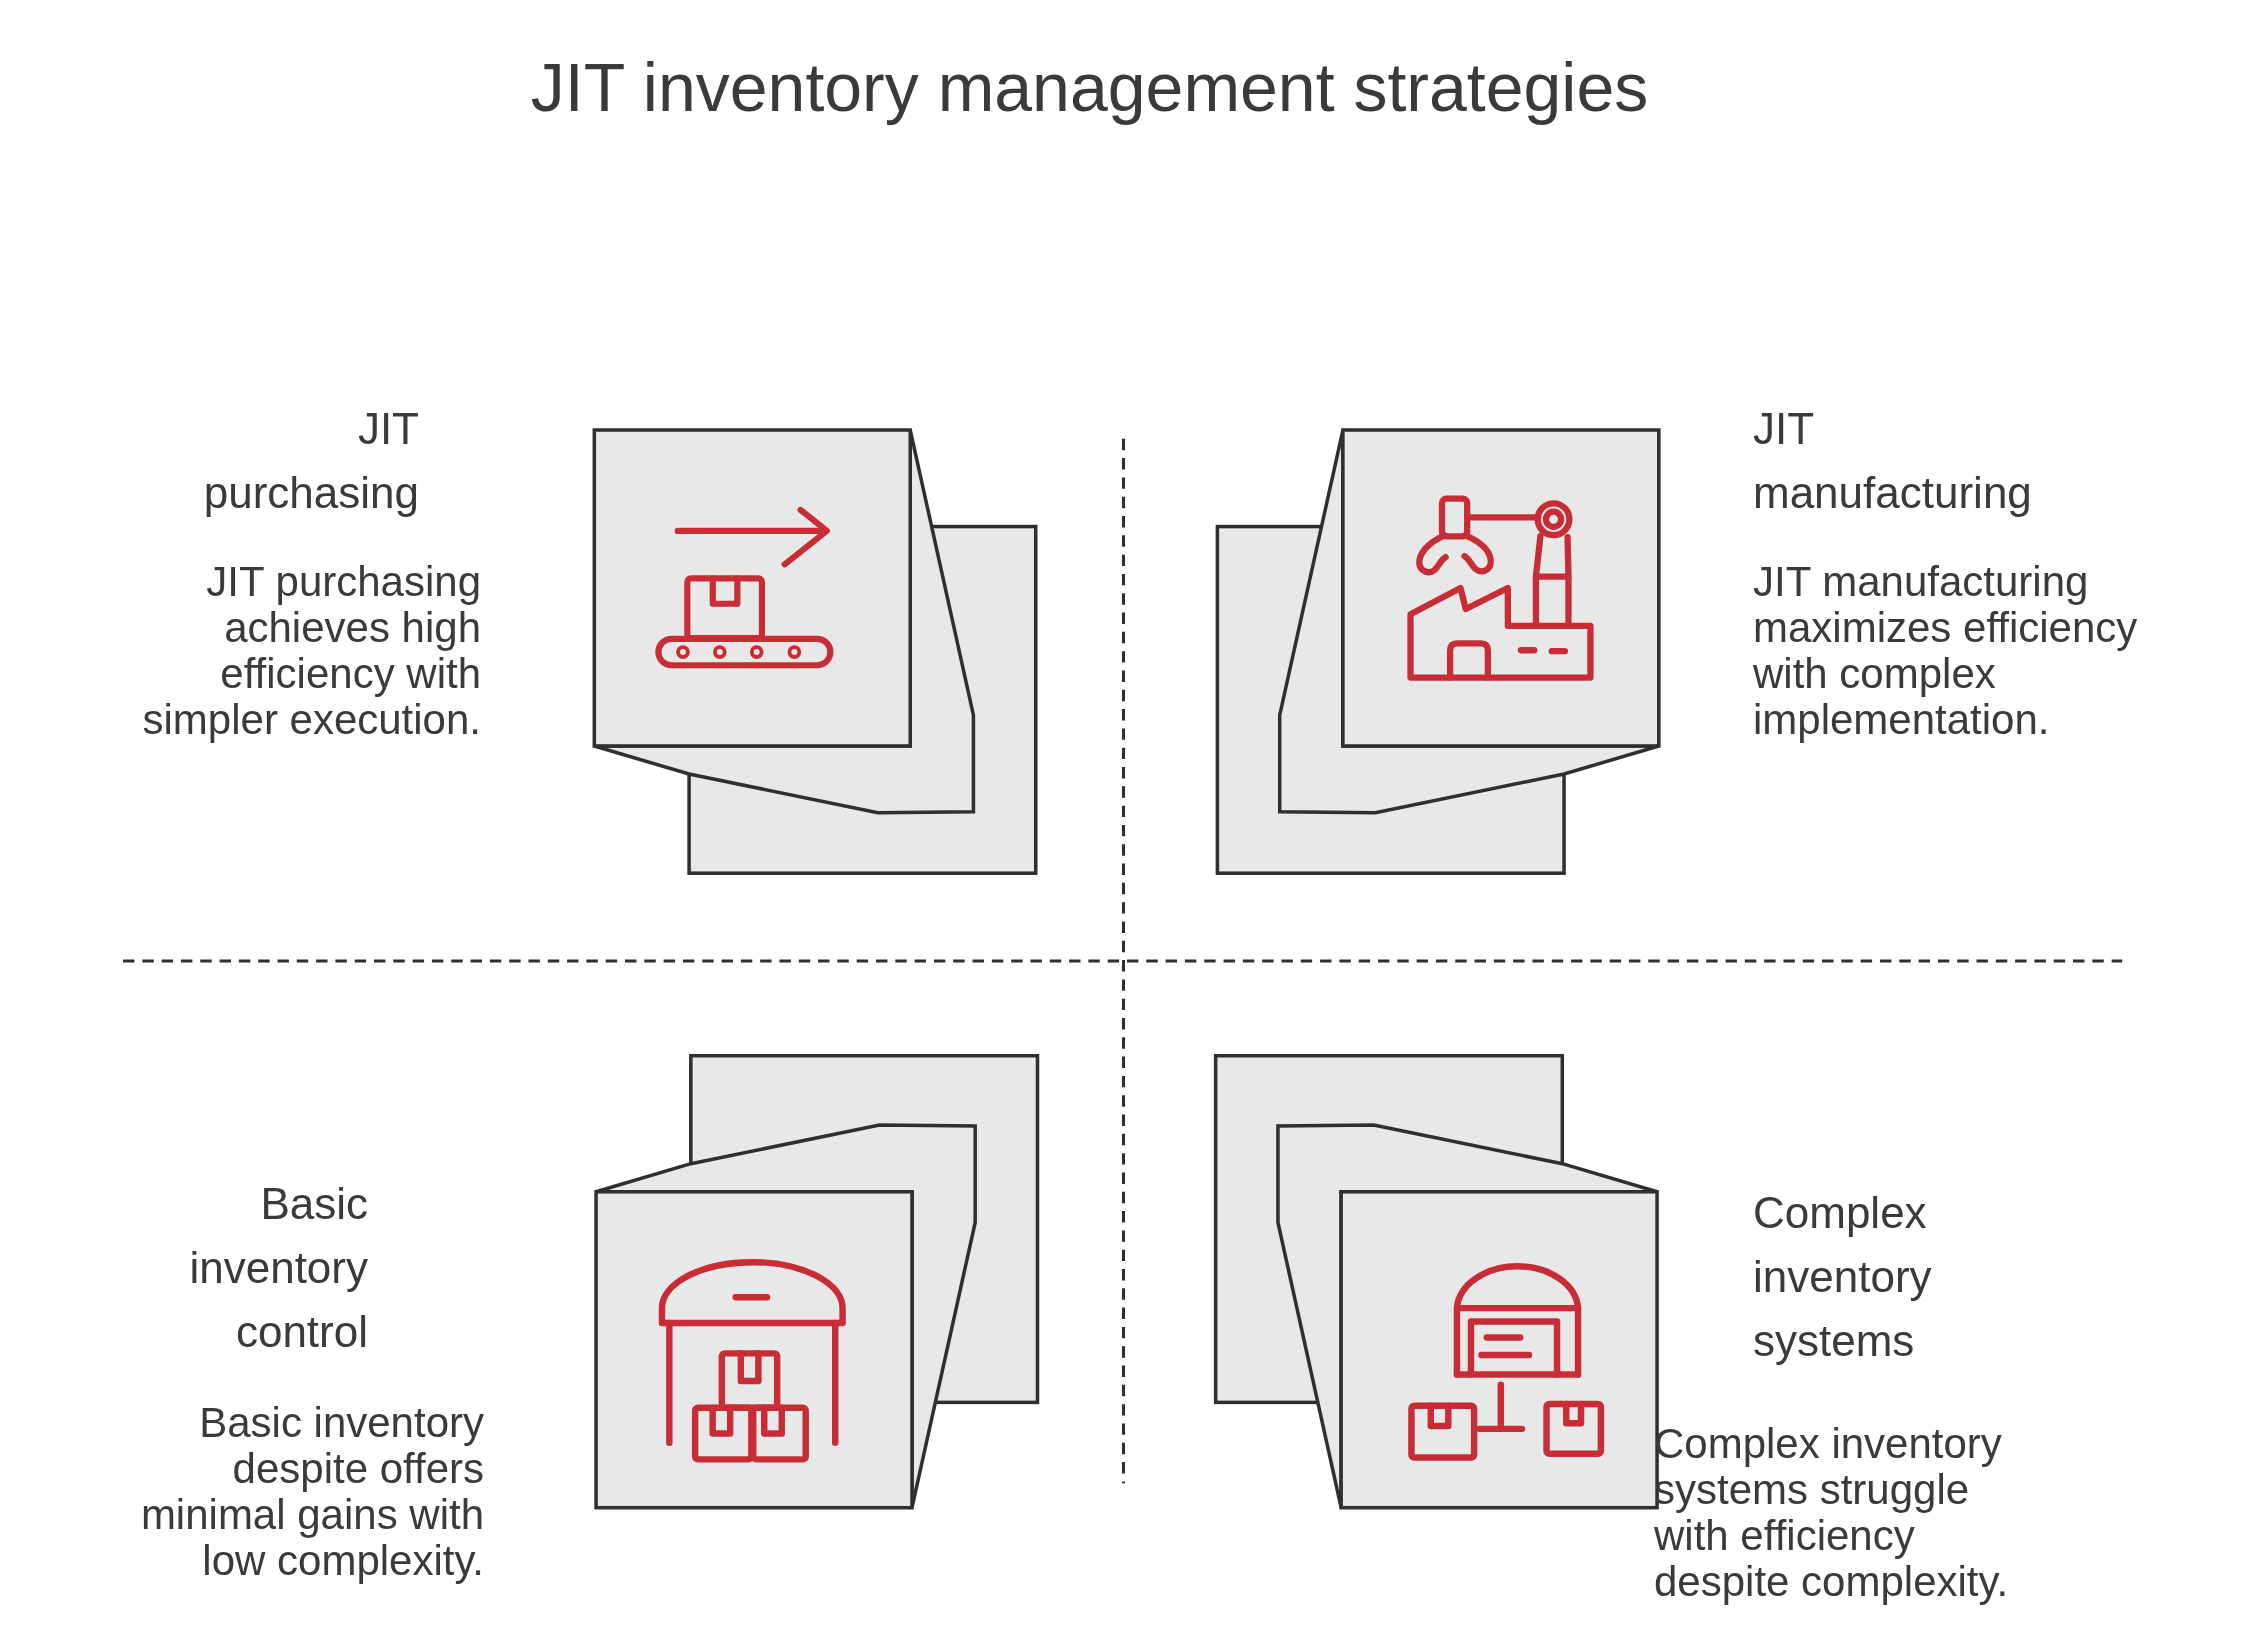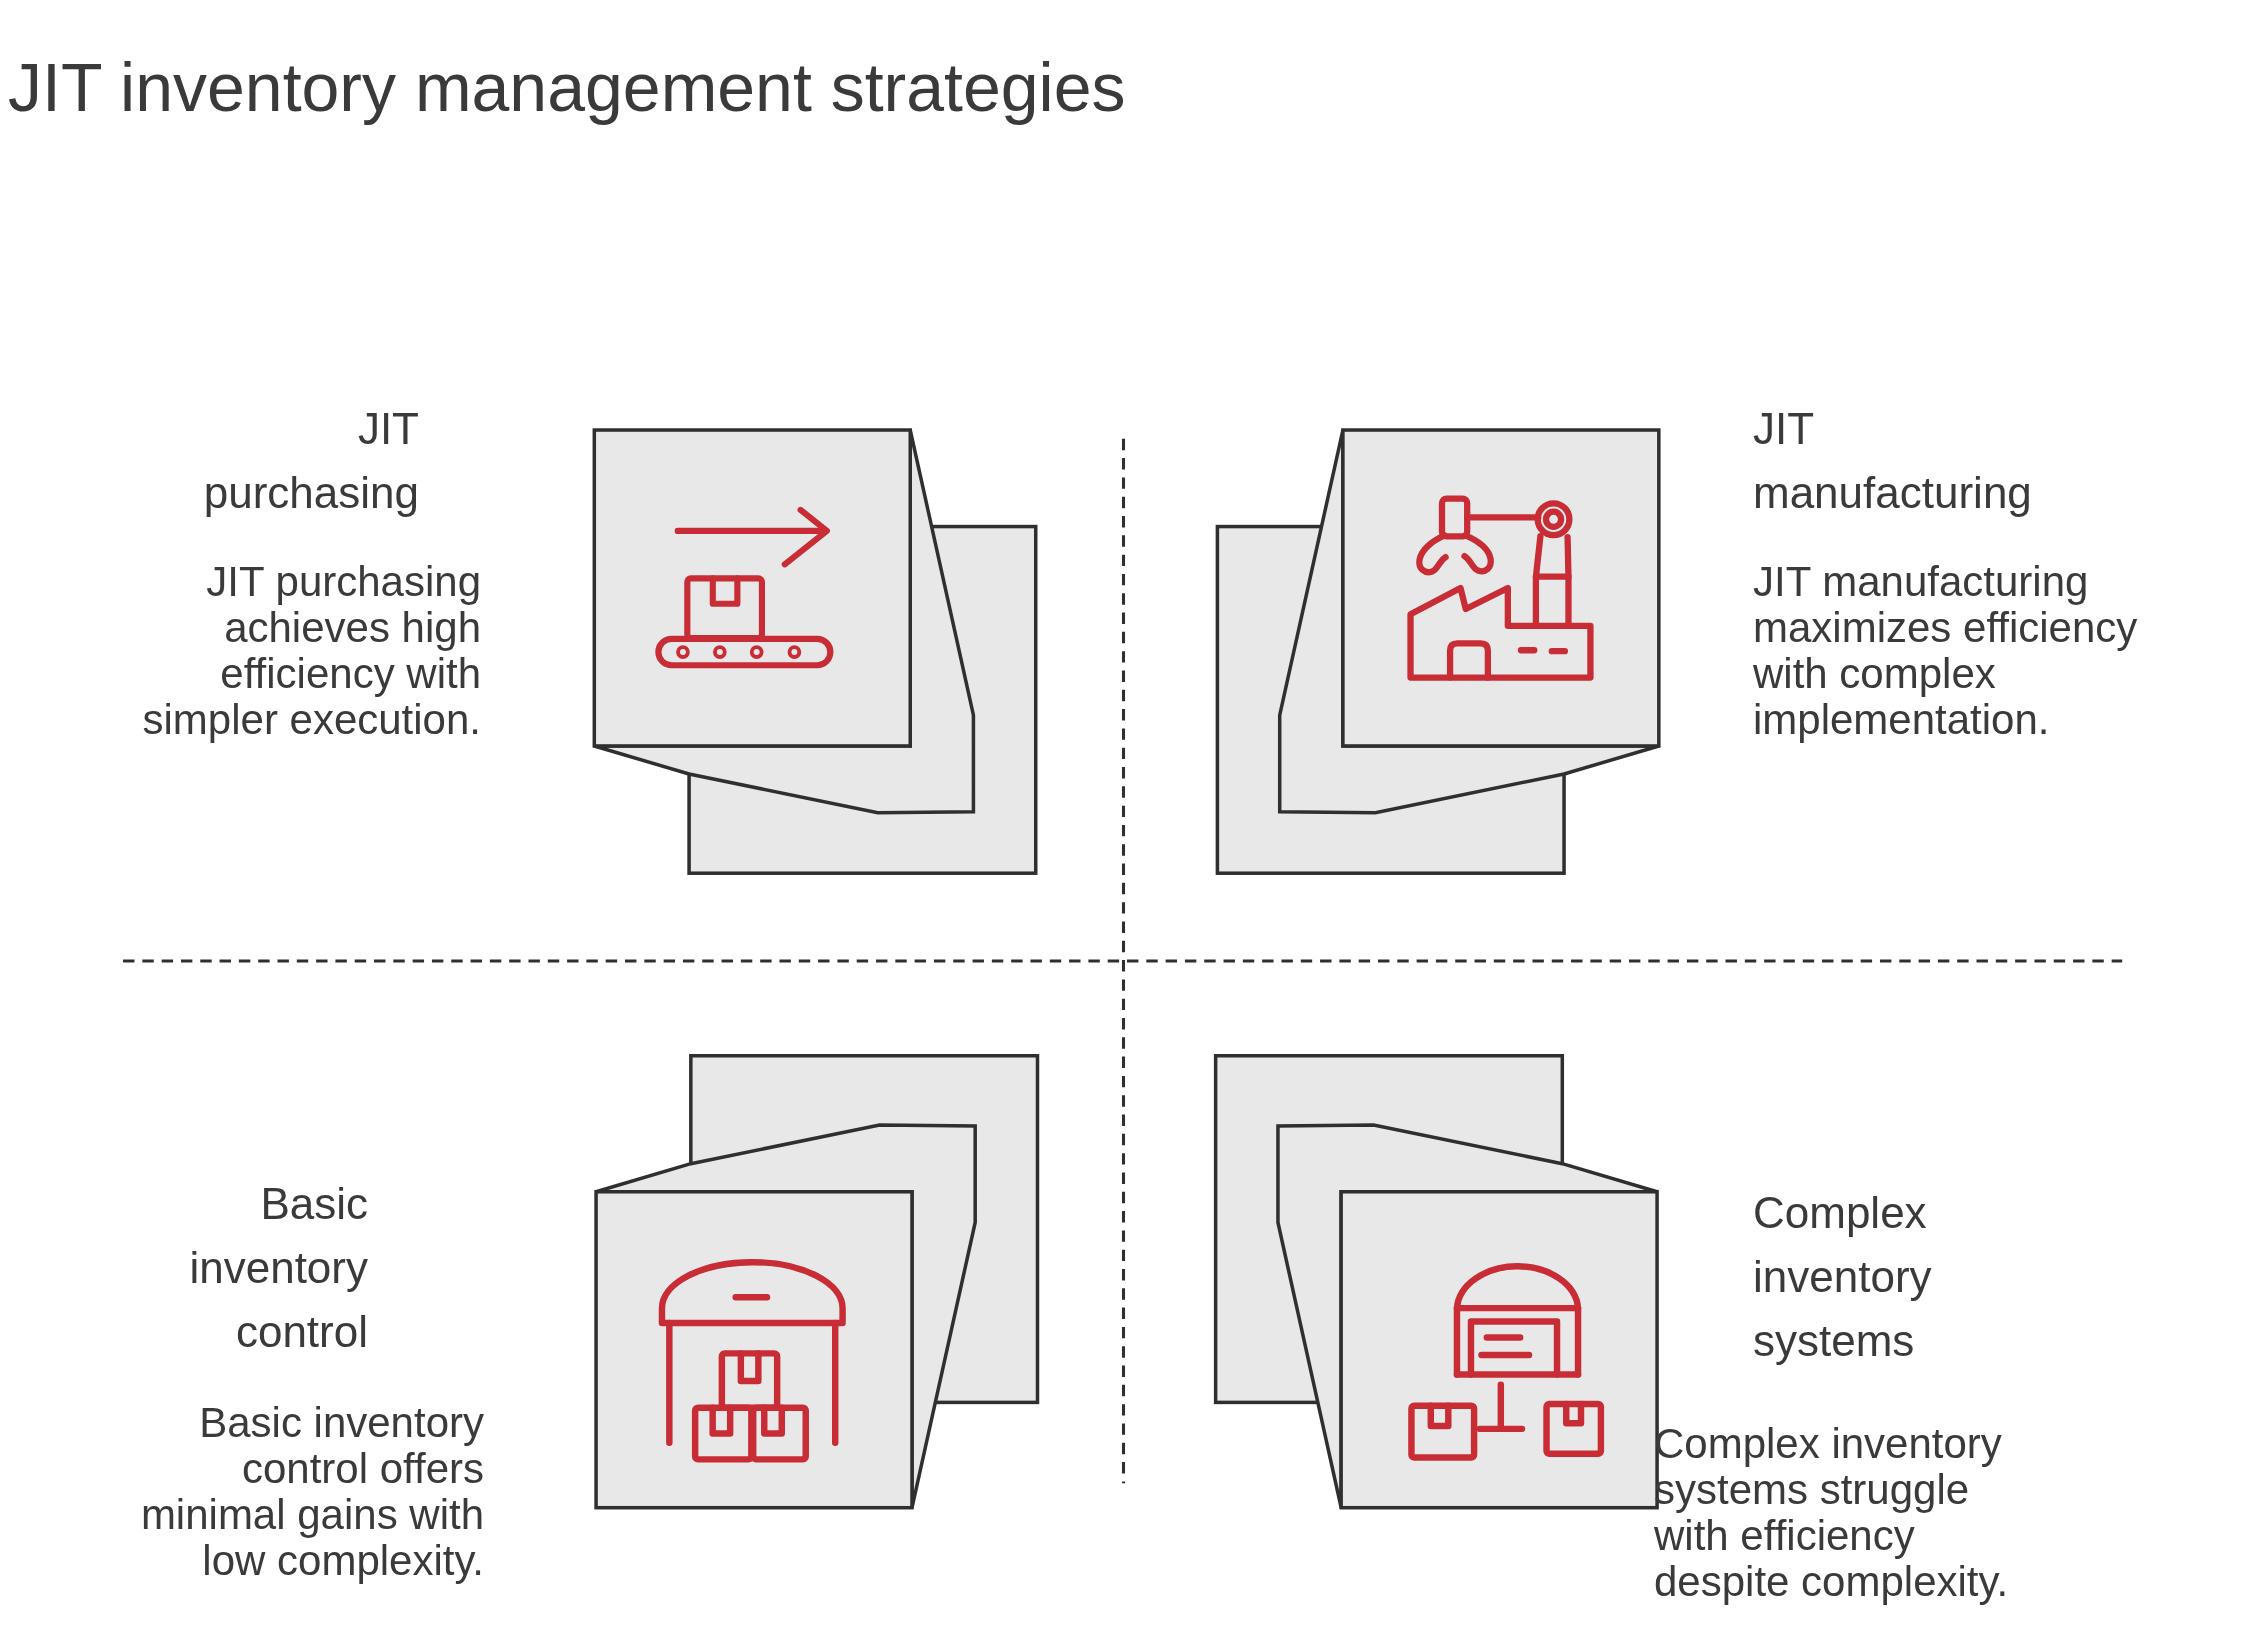--- a/index.html
+++ b/index.html
@@ -12,22 +12,22 @@
   html,body{margin:0;padding:0;background:var(--bg);}
   #canvas{
     position:relative;
     width:2247px;height:1649px;
     background:var(--bg);
     font-family:"Liberation Sans","DejaVu Sans",sans-serif;
     color:var(--text);
     overflow:hidden;
   }
   #page-title{
-    position:absolute;top:48px;left:8px;width:2149px;
-    text-align:left;
+    position:absolute;top:48px;left:15px;width:2149px;
+    text-align:center;
     font-size:68px;line-height:1.15;font-weight:400;
     color:var(--text);
   }
   #diagram{position:absolute;top:0;left:0;}
   .sq{fill:var(--boxfill);stroke:var(--ink);stroke-width:4;stroke-linejoin:miter;}
   .icon path,.icon rect,.icon circle{
     fill:none;stroke:var(--accent);
     stroke-width:3.5;stroke-linecap:round;stroke-linejoin:round;
   }
   .icon circle.dot{stroke-width:2.2;}
@@ -142,21 +142,21 @@
 manufacturing</div>
   <div class="qbody alignL" style="top:559px;left:1753px;">JIT manufacturing
 maximizes efficiency
 with complex
 implementation.</div>
 
   <div class="qtitle alignR" style="top:1172px;right:1879px;">Basic
 inventory
 control</div>
   <div class="qbody alignR" style="top:1400px;right:1763px;">Basic inventory
-control offers
+despite offers
 minimal gains with
 low complexity.</div>
 
   <div class="qtitle alignL" style="top:1181px;left:1753px;">Complex
 inventory
 systems</div>
   <div class="qbody alignL" style="top:1400px;left:1654px;margin-top:21px;">Complex inventory
 systems struggle
 with efficiency
 despite complexity.</div>

